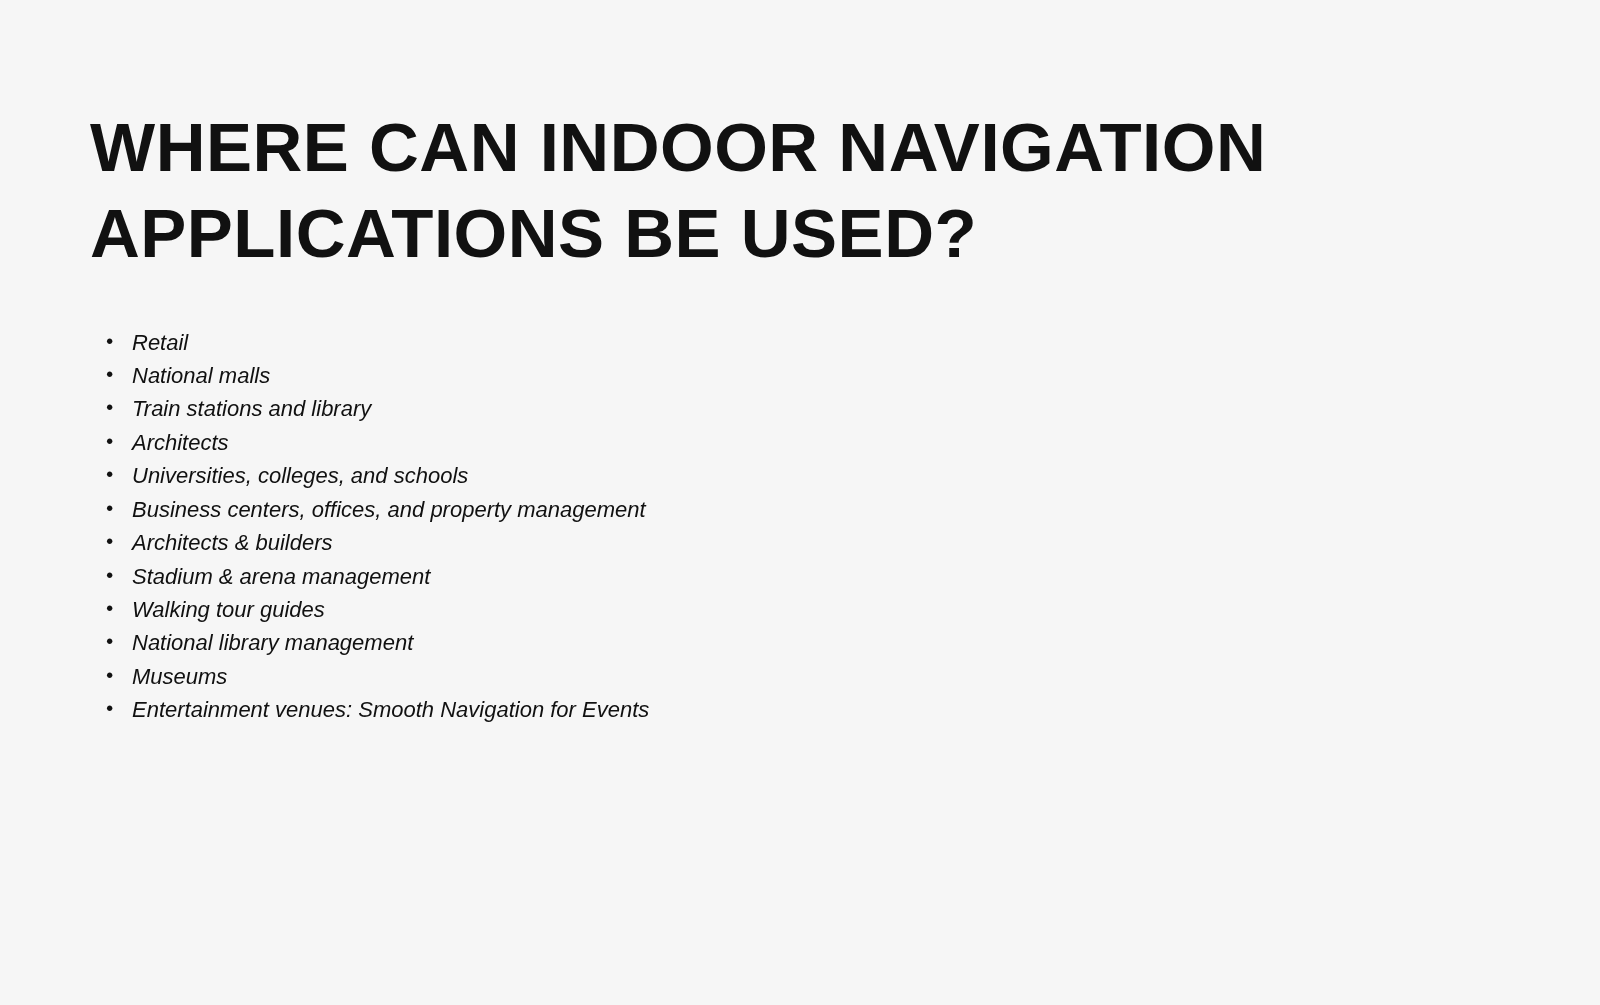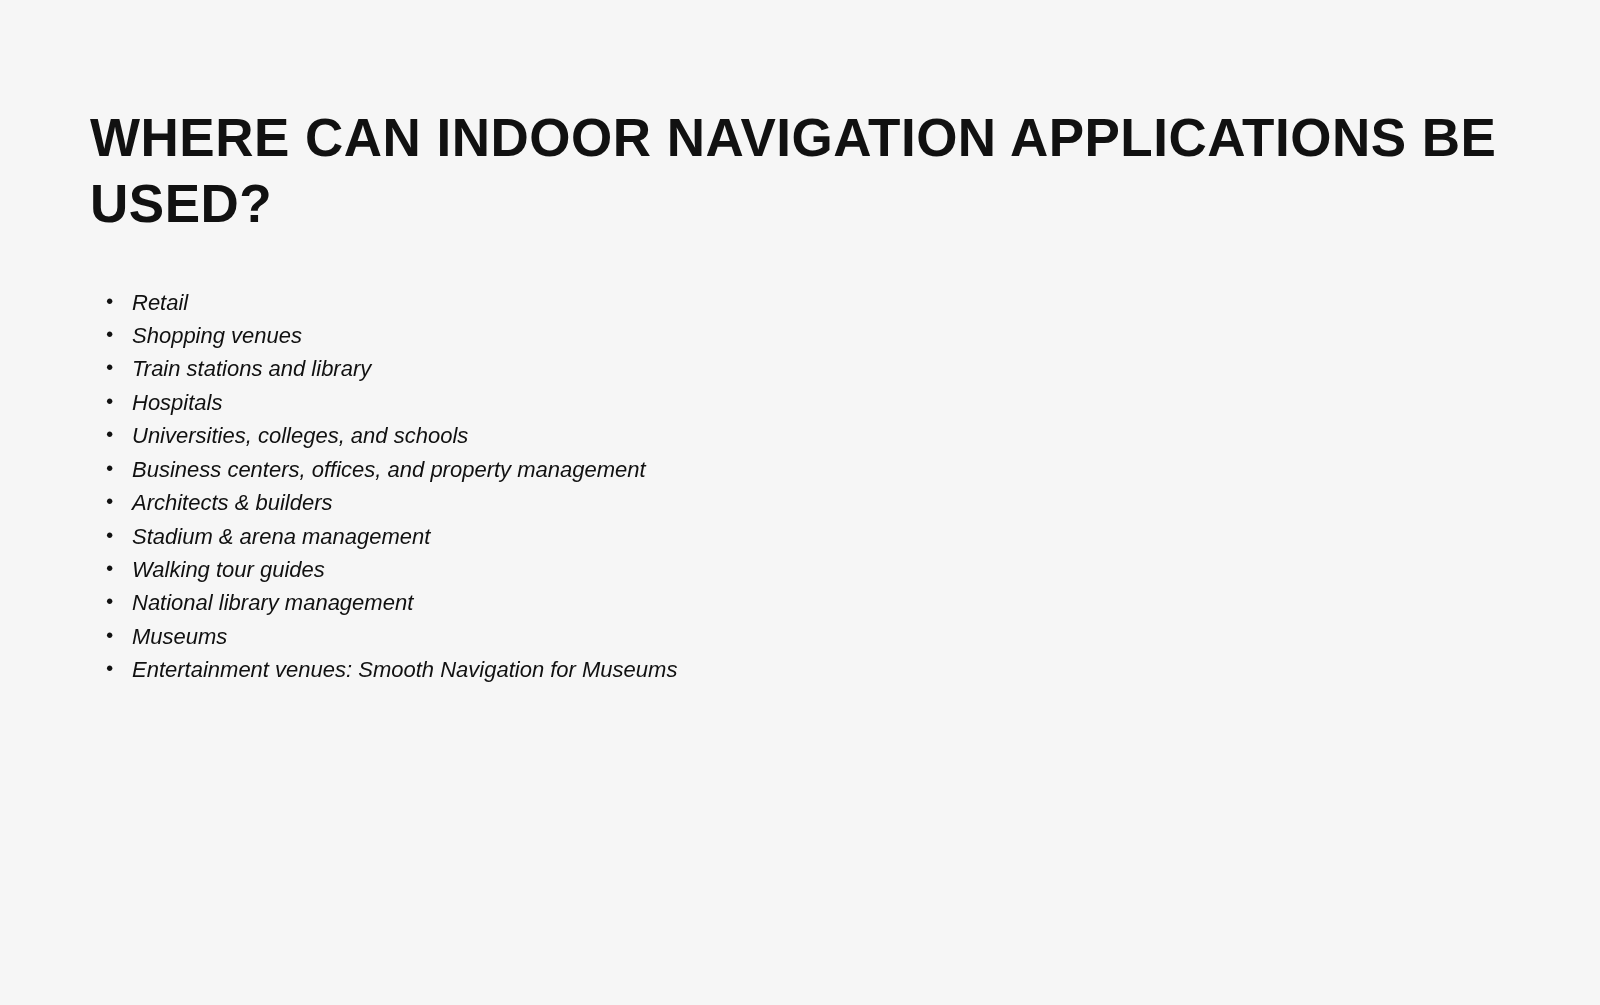--- a/index.html
+++ b/index.html
@@ -8,21 +8,21 @@
       box-sizing: border-box;
     }
     body {
       width: 1600px;
       height: 1005px;
       background-color: #f6f6f6;
       font-family: Arial, Helvetica, sans-serif;
       padding: 105px 90px 0 90px;
     }
     h1 {
-      font-size: 53px;
+      font-size: 69px;
       font-weight: 900;
       letter-spacing: 0.5px;
       color: #111111;
       text-transform: uppercase;
       line-height: 1.25;
       margin-bottom: 48px;
       font-stretch: condensed;
     }
     ul {
       list-style: none;
@@ -46,24 +46,24 @@
       font-size: 20px;
       color: #111111;
     }
   </style>
 </head>
 <body>
 
 <h1>WHERE CAN INDOOR NAVIGATION APPLICATIONS BE USED?</h1>
 <ul>
   <li>Retail</li>
-  <li>Shopping venues</li>
+  <li>National malls</li>
   <li>Train stations and library</li>
-  <li>Hospitals</li>
+  <li>Architects</li>
   <li>Universities, colleges, and schools</li>
   <li>Business centers, offices, and property management</li>
   <li>Architects &amp; builders</li>
   <li>Stadium &amp; arena management</li>
   <li>Walking tour guides</li>
   <li>National library management</li>
   <li>Museums</li>
-  <li>Entertainment venues: Smooth Navigation for Museums</li>
+  <li>Entertainment venues: Smooth Navigation for Events</li>
 </ul>
 
 </body></html>

